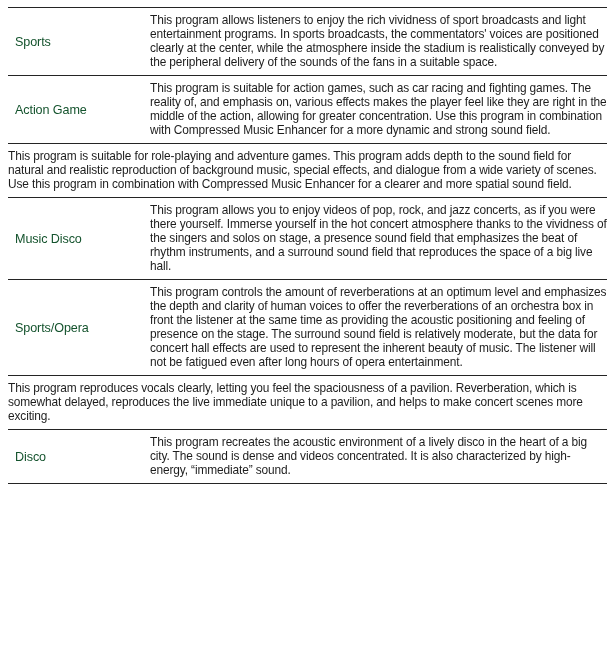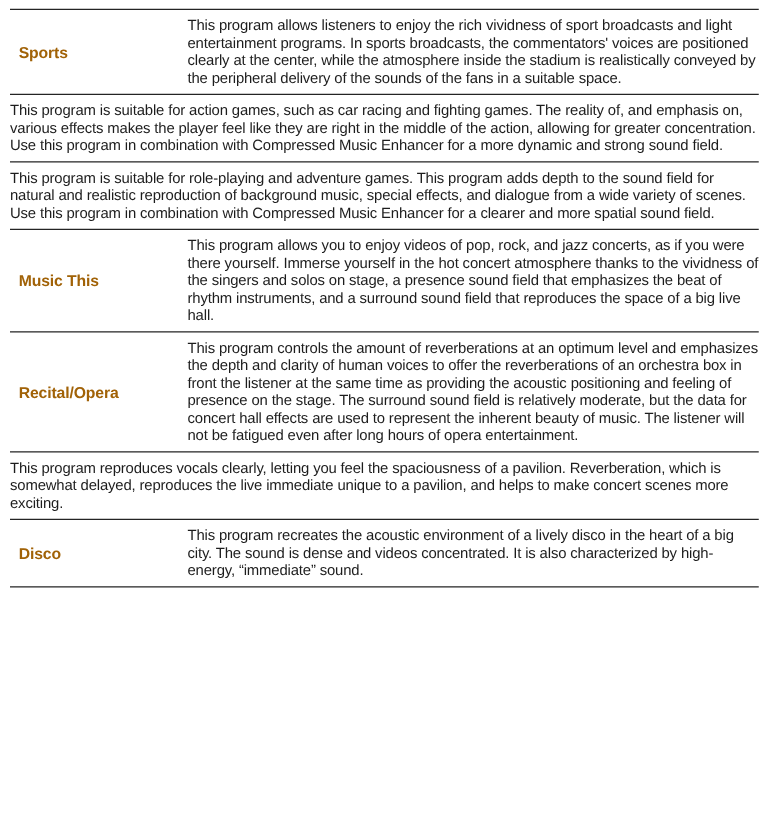--- a/index.html
+++ b/index.html
@@ -22,24 +22,24 @@
     display: flex;
     border-top: 1.5px solid #242424;
     align-items: stretch;
   }
   .label-cell {
     flex: 0 0 142px;
     box-sizing: border-box;
     padding: 4px 10px 4px 7px;
     display: flex;
     align-items: center;
-    font-weight: bold;
+    font-weight: normal;
     font-size: 12.6px;
     letter-spacing: -0.1px;
-    color: #a16207;
+    color: #14532d;
   }
   .desc-cell {
     flex: 1 1 auto;
     box-sizing: border-box;
     padding: 5px 0 6px 0;
     font-size: 11.9px;
     line-height: 14px;
     letter-spacing: -0.12px;
     color: #1d1d1d;
     text-align: left;
@@ -49,34 +49,35 @@
 <body>
 
 <div class="doc-table">
 
   <div class="row">
     <div class="label-cell">Sports</div>
     <div class="desc-cell">This program allows listeners to enjoy the rich vividness of sport broadcasts and light entertainment programs. In sports broadcasts, the commentators' voices are positioned clearly at the center, while the atmosphere inside the stadium is realistically conveyed by the peripheral delivery of the sounds of the fans in a suitable space.</div>
   </div>
 
   <div class="row">
+    <div class="label-cell">Action Game</div>
     <div class="desc-cell">This program is suitable for action games, such as car racing and fighting games. The reality of, and emphasis on, various effects makes the player feel like they are right in the middle of the action, allowing for greater concentration. Use this program in combination with Compressed Music Enhancer for a more dynamic and strong sound field.</div>
   </div>
 
   <div class="row">
     <div class="desc-cell">This program is suitable for role-playing and adventure games. This program adds depth to the sound field for natural and realistic reproduction of background music, special effects, and dialogue from a wide variety of scenes. Use this program in combination with Compressed Music Enhancer for a clearer and more spatial sound field.</div>
   </div>
 
   <div class="row">
-    <div class="label-cell">Music This</div>
+    <div class="label-cell">Music Disco</div>
     <div class="desc-cell">This program allows you to enjoy videos of pop, rock, and jazz concerts, as if you were there yourself. Immerse yourself in the hot concert atmosphere thanks to the vividness of the singers and solos on stage, a presence sound field that emphasizes the beat of rhythm instruments, and a surround sound field that reproduces the space of a big live hall.</div>
   </div>
 
   <div class="row">
-    <div class="label-cell">Recital/Opera</div>
+    <div class="label-cell">Sports/Opera</div>
     <div class="desc-cell">This program controls the amount of reverberations at an optimum level and emphasizes the depth and clarity of human voices to offer the reverberations of an orchestra box in front the listener at the same time as providing the acoustic positioning and feeling of presence on the stage. The surround sound field is relatively moderate, but the data for concert hall effects are used to represent the inherent beauty of music. The listener will not be fatigued even after long hours of opera entertainment.</div>
   </div>
 
   <div class="row">
     <div class="desc-cell">This program reproduces vocals clearly, letting you feel the spaciousness of a pavilion. Reverberation, which is somewhat delayed, reproduces the live immediate unique to a pavilion, and helps to make concert scenes more exciting.</div>
   </div>
 
   <div class="row">
     <div class="label-cell">Disco</div>
     <div class="desc-cell">This program recreates the acoustic environment of a lively disco in the heart of a big city. The sound is dense and videos concentrated. It is also characterized by high-energy, “immediate” sound.</div>

